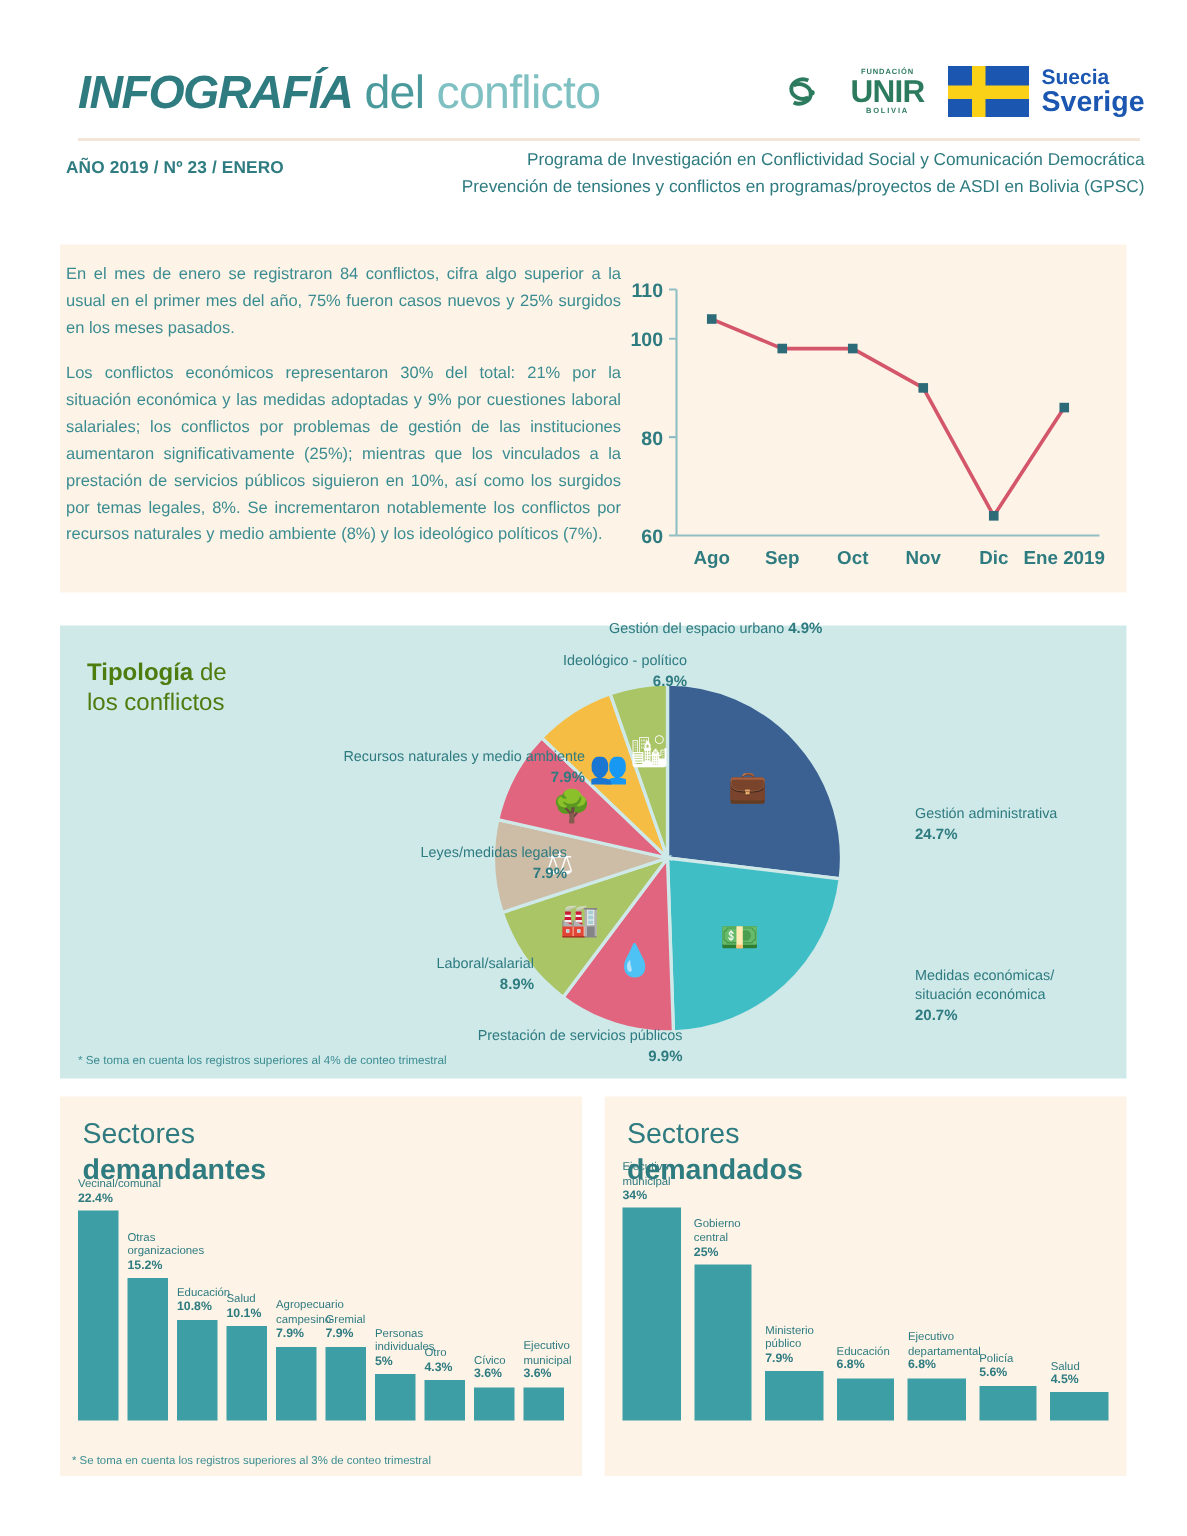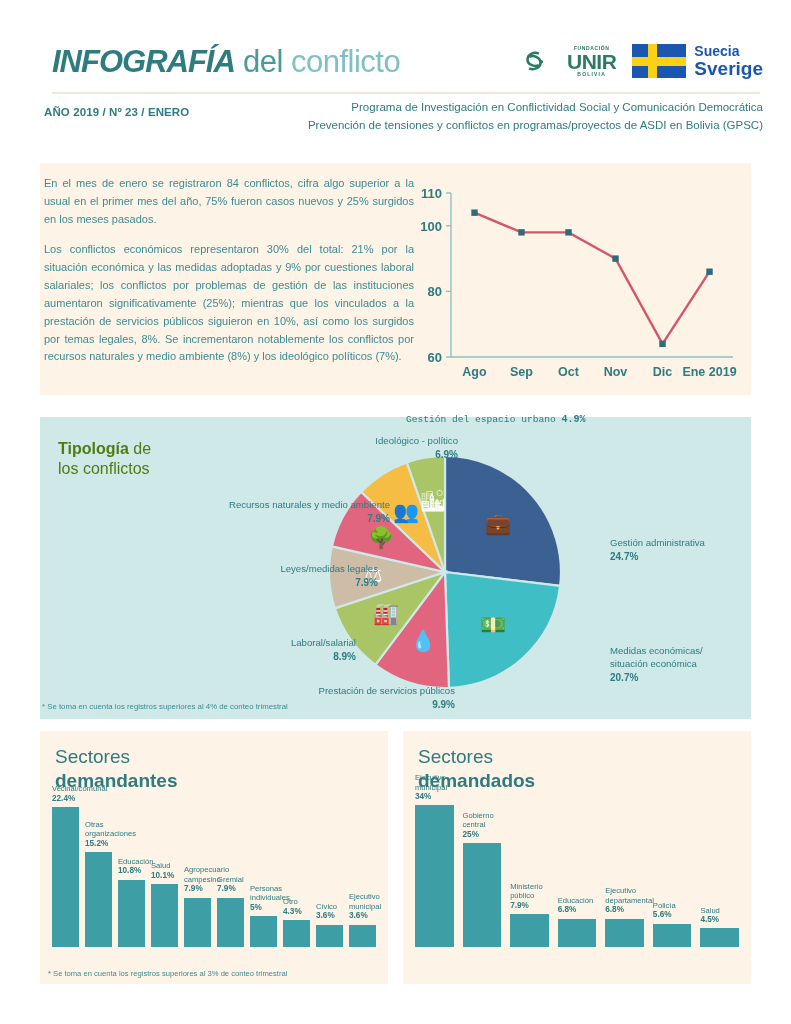--- a/index.html
+++ b/index.html
@@ -42,21 +42,21 @@
   .sec1 { position: absolute; left: 40px; top: 163px; width: 711px; height: 232px; background: #fdf3e7; }
   .intro { position: absolute; left: 4px; top: 12px; width: 370px; font-size: 11px; color: #3b8c91; line-height: 1.62; text-align: justify; }
   .intro p + p { margin-top: 13px; }
 
   .linechart { position: absolute; left: 375px; top: 8px; width: 330px; height: 216px; }
 
   
   .sec2 { position: absolute; left: 40px; top: 417px; width: 711px; height: 302px; background: #cfe9e9; }
   .sec2-title { position: absolute; left: 18px; top: 22px; font-size: 16px; color: #4d7c0f; line-height: 1.25; }
   .sec2-title b { font-weight: 800; }
-  .sec2-foot { position: absolute; left: 2px; bottom: 8px; font-size: 7.8px; color: #3b8c91; }
+  .sec2-foot { position: absolute; left: 12px; bottom: 8px; font-size: 7.8px; color: #3b8c91; }
   .pie-wrap { position: absolute; left: 0; top: 0; width: 711px; height: 302px; }
   .pielabel { position: absolute; color: #2e7b80; font-size: 9.6px; line-height: 1.35; }
   .pielabel b { font-weight: 800; font-size: 10px; }
   .pl-r { text-align: right; }
   .pl-l { text-align: left; }
 
   
   .sec3a { position: absolute; left: 40px; top: 731px; width: 348px; height: 253px; background: #fdf3e7; }
   .sec3b { position: absolute; left: 403px; top: 731px; width: 348px; height: 253px; background: #fdf3e7; }
   .bar-title { position: absolute; left: 15px; top: 14px; font-size: 19px; color: #2e7b80; line-height: 1.25; }
@@ -193,21 +193,21 @@
             <div><b>7.9%</b></div>
           </div>
           <div class="pielabel pl-r" style="right: 361px; top: 82px;">
             <div>Recursos naturales y medio ambiente</div>
             <div><b>7.9%</b></div>
           </div>
           <div class="pielabel pl-r" style="right: 293px; top: 18px;">
             <div>Ideológico - político</div>
             <div><b>6.9%</b></div>
           </div>
-          <div class="pielabel pl-l" style="left: 366px; top: -4px; font-family: Liberation Mono, monospace;"><span>Gestión del espacio urbano</span> <b>4.9%</b></div>
+          <div class="pielabel pl-l" style="left: 366px; top: -4px;"><span>Gestión del espacio urbano</span> <b>4.9%</b></div>
         </div>
     </div>
     <div class="sec2-foot">* Se toma en cuenta los registros superiores al 4% de conteo trimestral</div>
   </div>
 
   <div class="sec3a">
     <div class="bar-title">
       <div>Sectores</div>
       <b>demandantes</b>
     </div>

